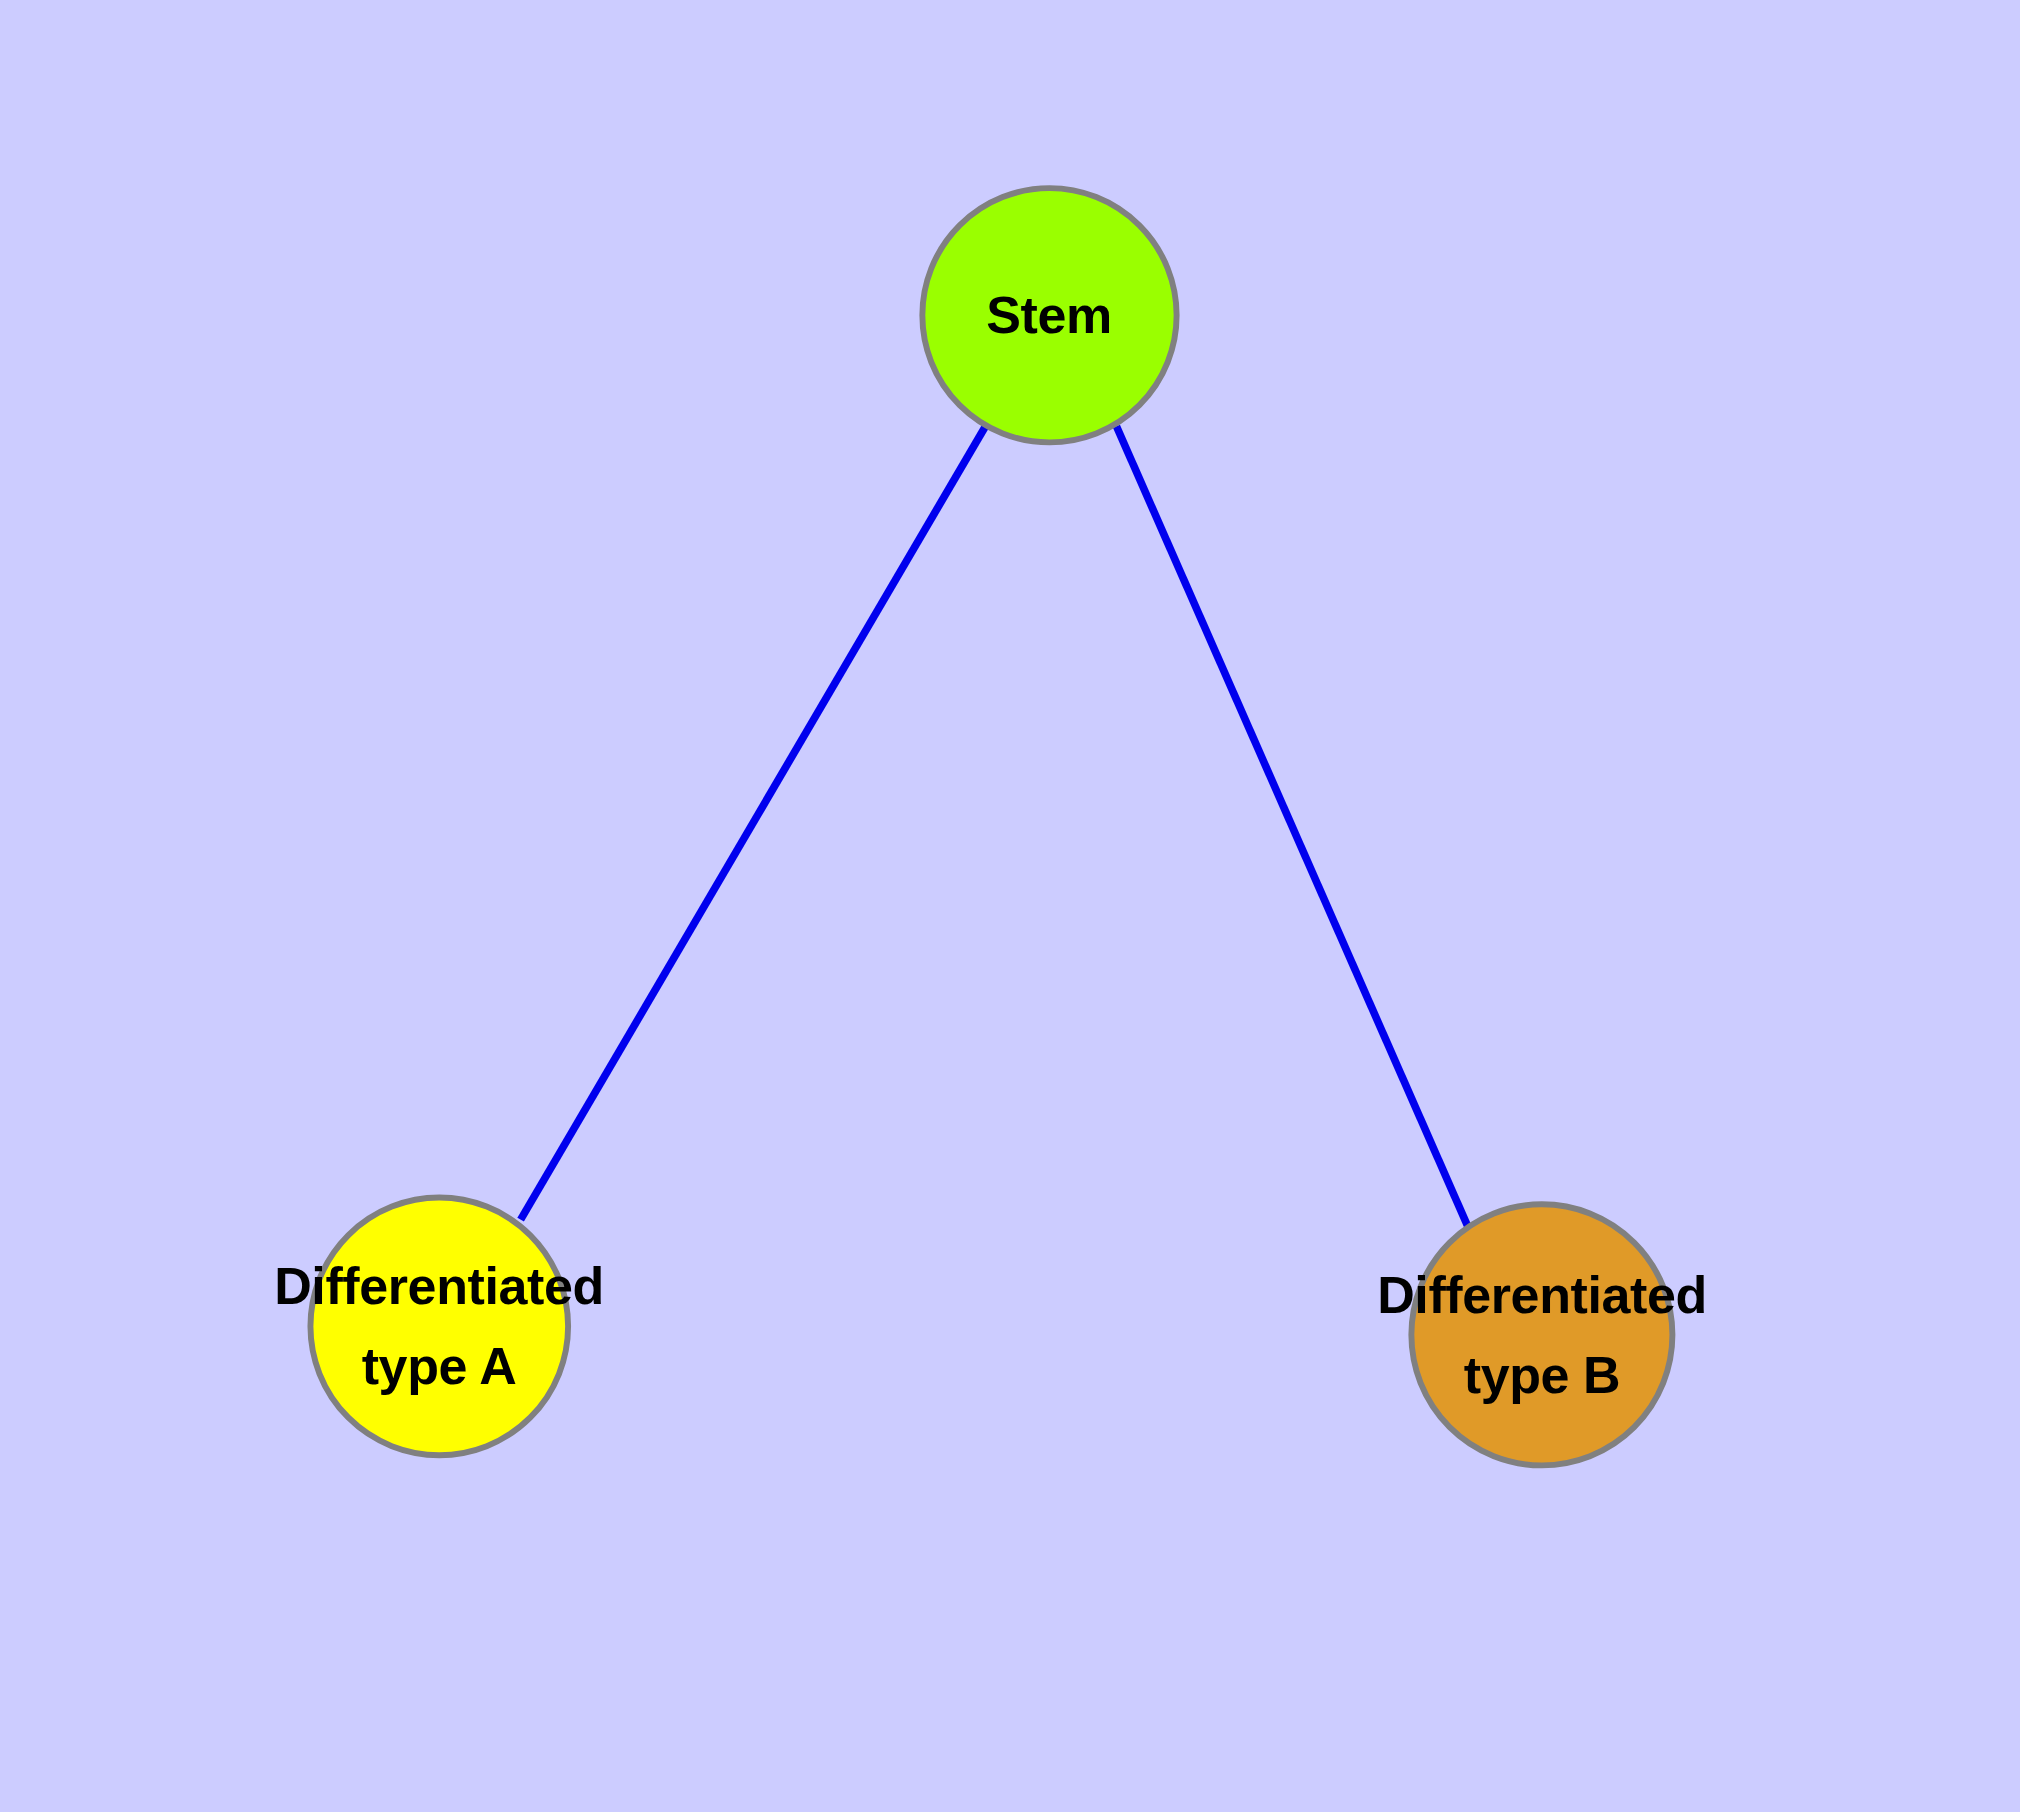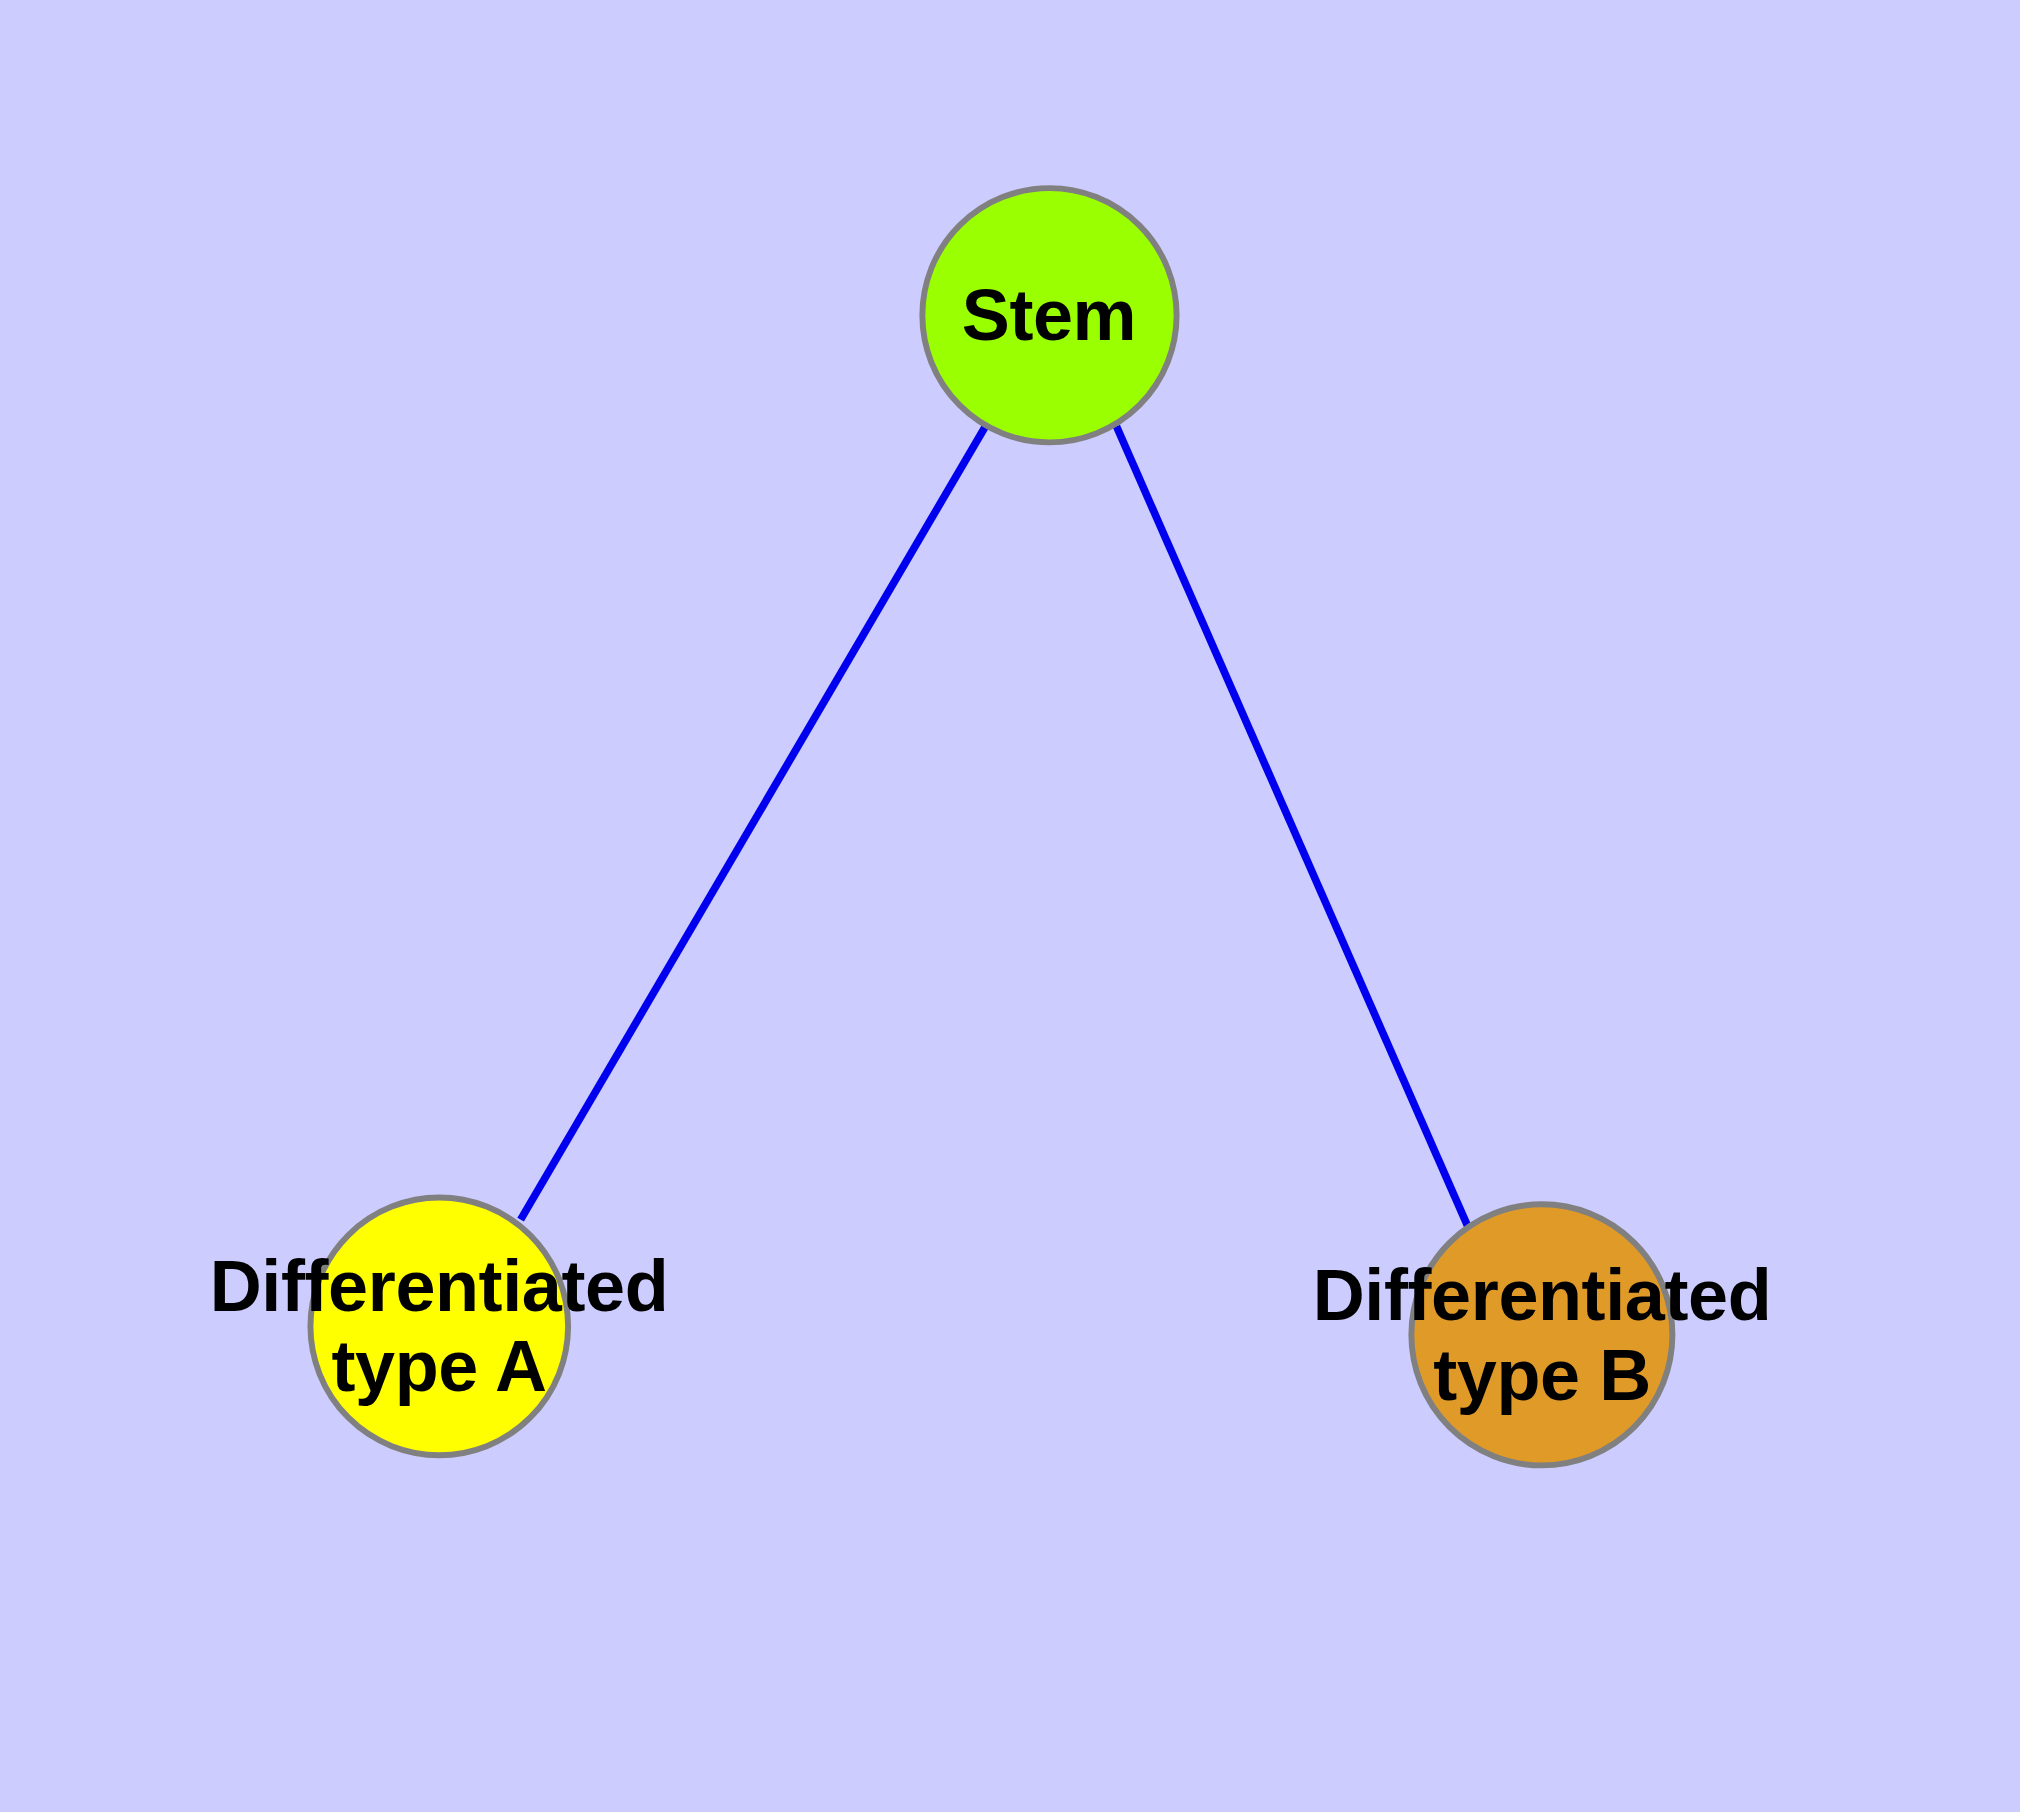--- a/index.html
+++ b/index.html
@@ -25,21 +25,21 @@
     left: 0;
     top: 0;
     width: 2021px;
     height: 1812px;
     display: block;
   }
   .node-label {
     position: absolute;
     color: #000000;
     font-weight: bold;
-    font-size: 72px;
+    font-size: 52px;
     line-height: 80px;
     text-align: center;
     white-space: pre;
     letter-spacing: -0.4px;
     transform: translate(-50%, -50%);
     pointer-events: none;
     font-family: "Liberation Sans", "DejaVu Sans", sans-serif;
   }
 </style>
 </head>

